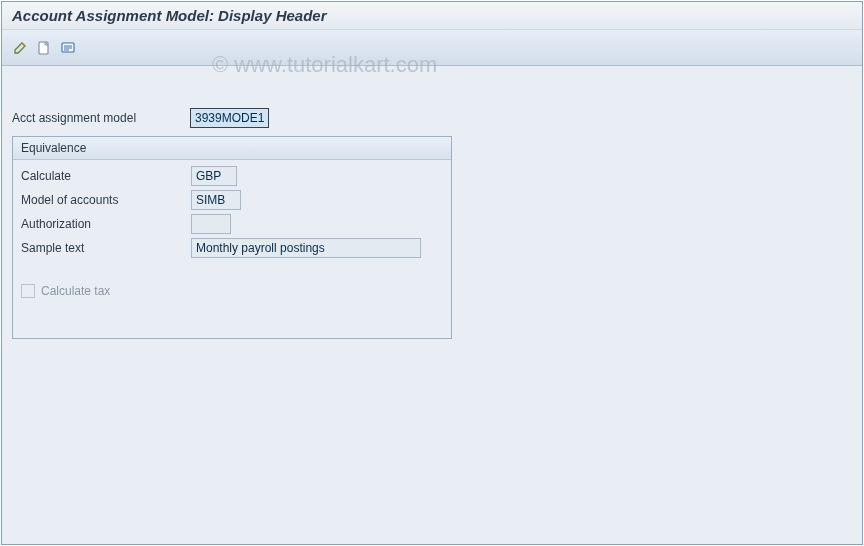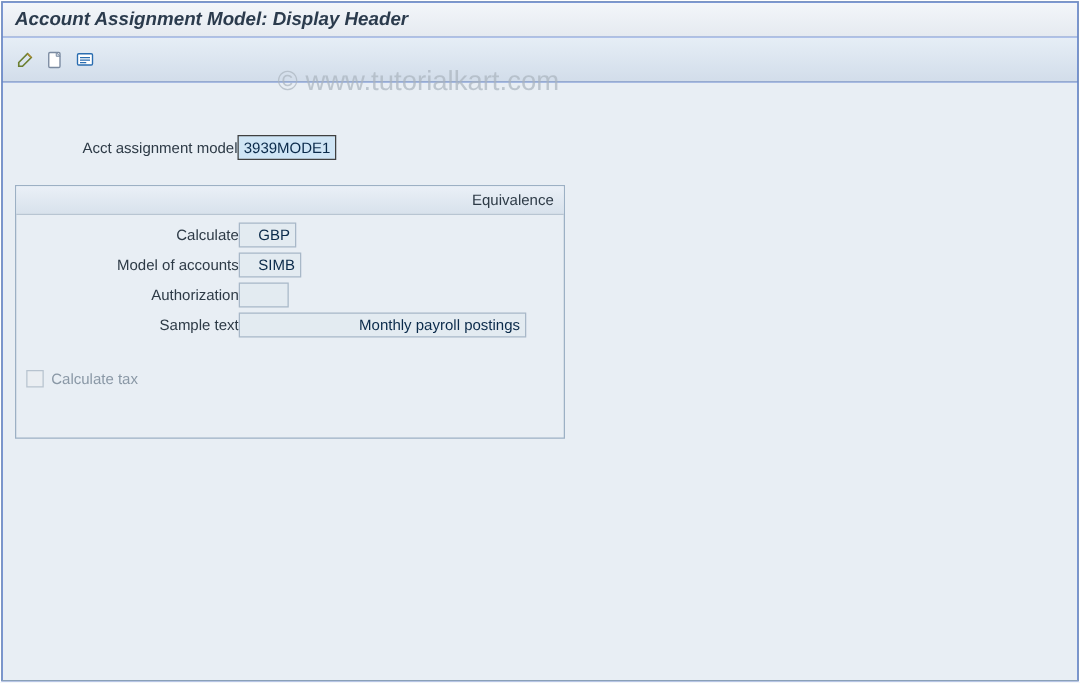--- a/index.html
+++ b/index.html
@@ -10,24 +10,23 @@
       font-family: Arial, Helvetica, sans-serif;
       font-size: 12px;
       background: #fff;
       position: relative;
     }
     .app {
       border: 1px solid #8aa0b8;
       width: 862px;
       height: 544px;
       margin: 1px;
-      background: #1d4ed8;
+      background: #0c4a6e;
       position: relative;
       overflow: hidden;
-      text-align: right;
     }
     .titlebar {
       height: 28px;
       background: linear-gradient(#f3f6fa 0%, #e5eaf0 100%);
       border-bottom: 1px solid #d0d7df;
       display: flex;
       align-items: center;
       padding: 0 10px;
       font-style: italic;
       font-weight: bold;
@@ -52,21 +51,21 @@
       cursor: pointer;
     }
     .content {
       padding: 22px 10px 10px 10px;
       background: #e8eef4;
       height: calc(100% - 64px);
     }
     .top-row {
       display: flex;
       align-items: center;
-      margin-bottom: 20px;
+      margin-bottom: 8px;
       margin-top: 20px;
     }
     .top-row label {
       width: 178px;
       color: #2d3a46;
       font-size: 12px;
     }
     .model-field {
       background: #cfe5f5;
       border: 1px solid #404040;
@@ -128,21 +127,21 @@
       width: 14px;
       height: 14px;
       border: 1px solid #a0b0c0;
       background: #f1f5f9;
       display: inline-block;
     }
     .chk-box.disabled { background: #eaeef2; border-color: #b7c3cf; }
     .watermark {
       position: absolute;
       top: 50px;
-      left: 220px;
+      left: 210px;
       font-size: 22px;
       color: rgba(170,180,190,0.7);
       font-family: Arial, sans-serif;
       pointer-events: none;
     }
     .sep-space { height: 18px; }
   </style>
 </head>
 <body>
 

